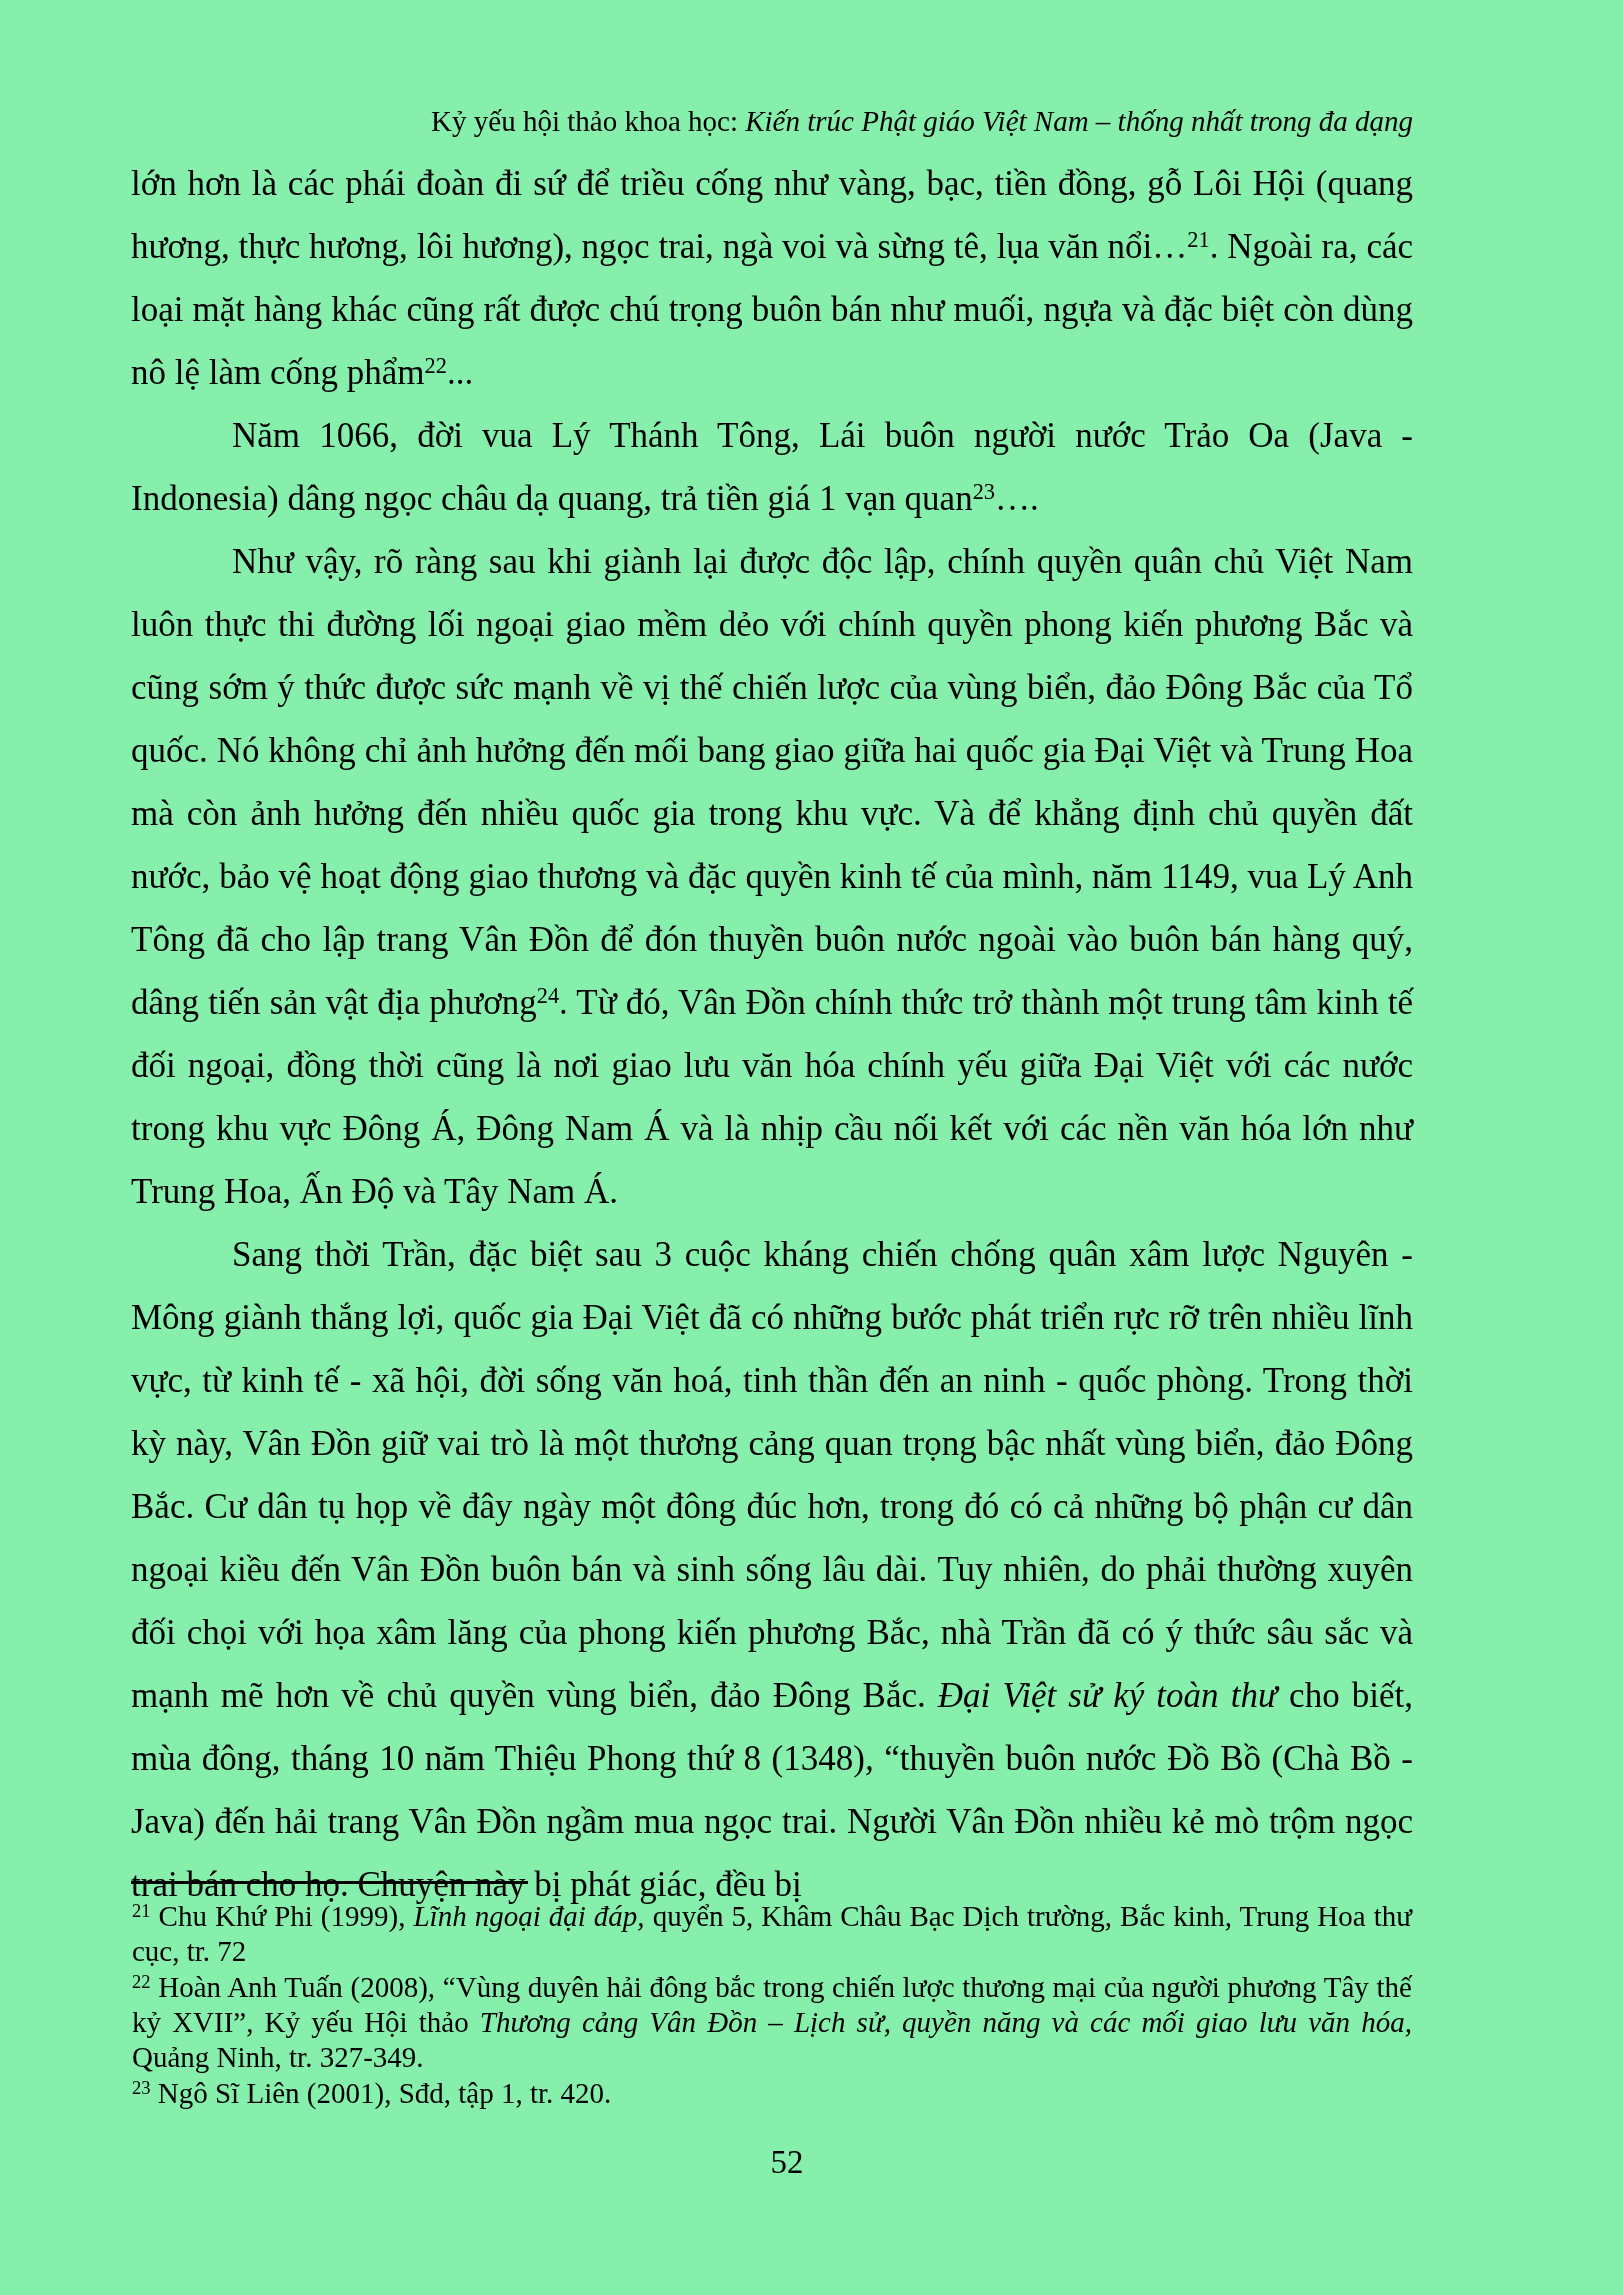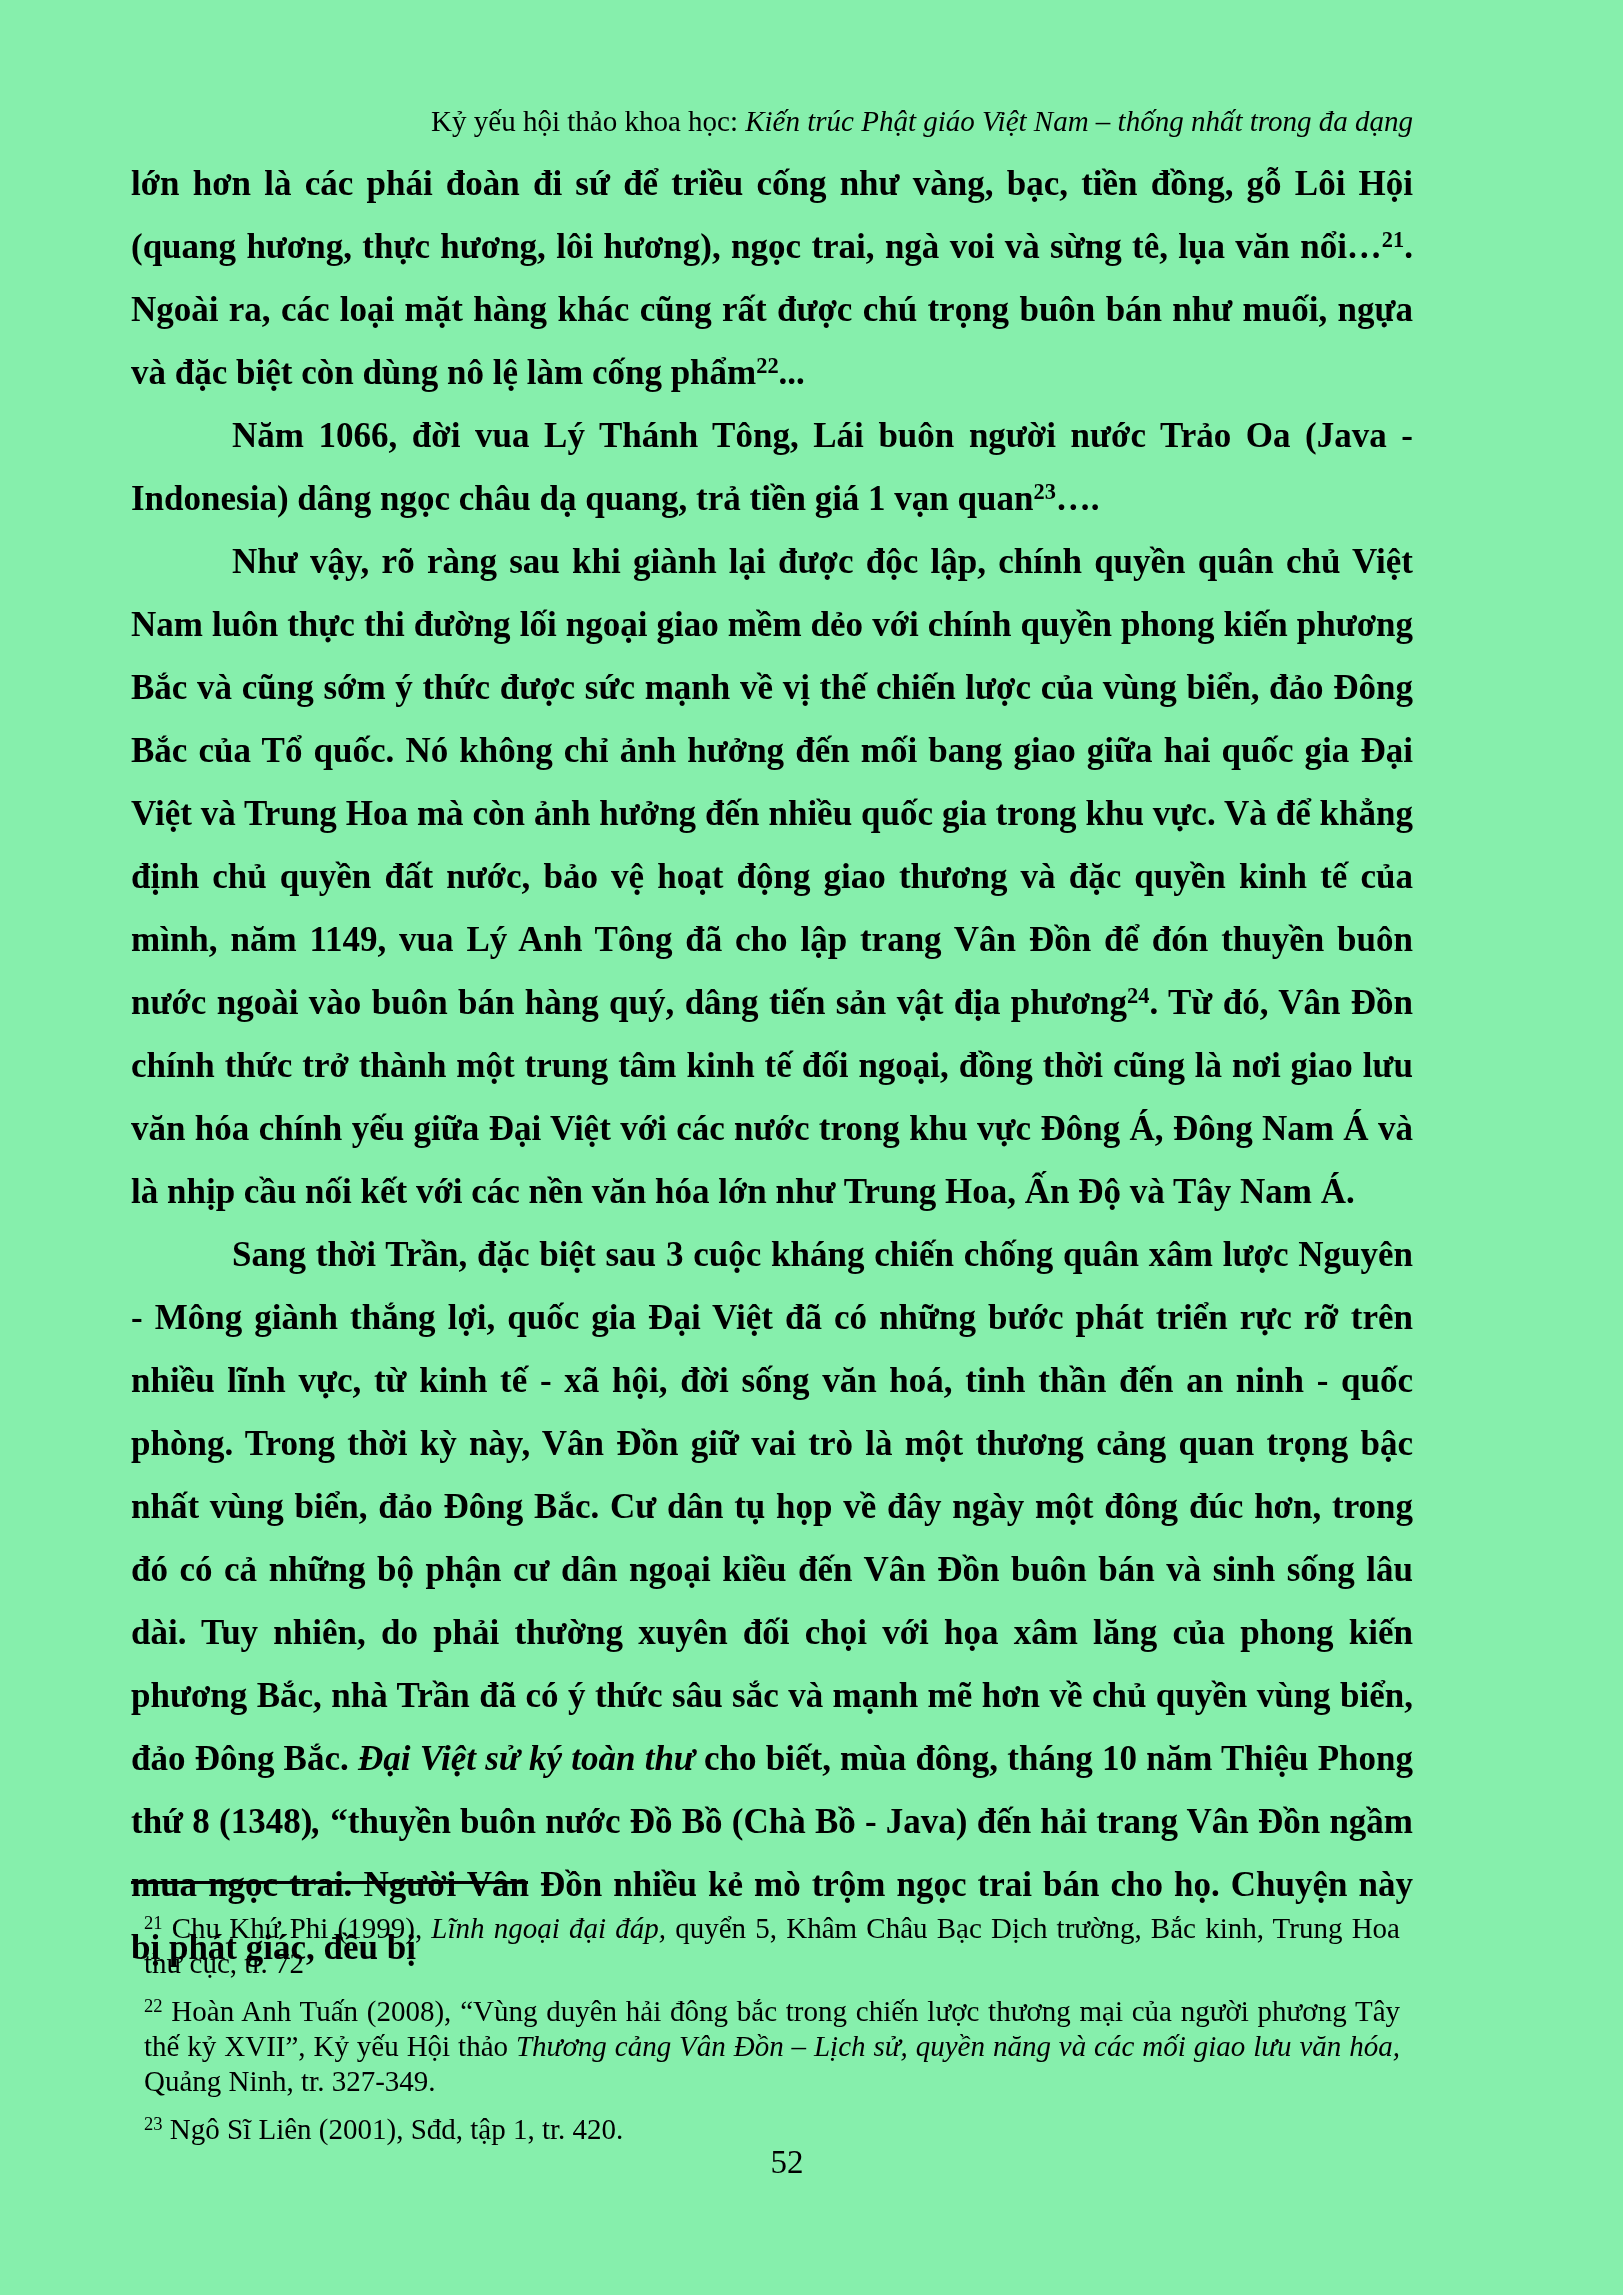--- a/index.html
+++ b/index.html
@@ -24,21 +24,20 @@
     white-space: nowrap;
   }
   .body-text {
     position: absolute;
     left: 131px;
     top: 152px;
     width: 1282px;
     font-size: 35px;
     line-height: 63px;
     text-align: justify;
-    font-weight: bold;
   }
   .para { margin: 0; padding: 0; }
   .para.indent { text-indent: 101px; }
   sup {
     font-size: 0.64em;
     line-height: 0;
     vertical-align: baseline;
     position: relative;
     top: -0.5em;
   }
@@ -52,21 +51,21 @@
   }
   .footnotes {
     position: absolute;
     left: 131px;
     top: 1898px;
     width: 1282px;
     font-size: 29px;
     line-height: 35px;
     text-align: justify;
   }
-  .fn { margin: 13px; padding: 0; }
+  .fn { margin: 1px; padding: 0; }
   .pagenum {
     position: absolute;
     left: 146px;
     top: 2144px;
     width: 1282px;
     text-align: center;
     font-size: 33px;
     line-height: 37px;
   }
 </style>

